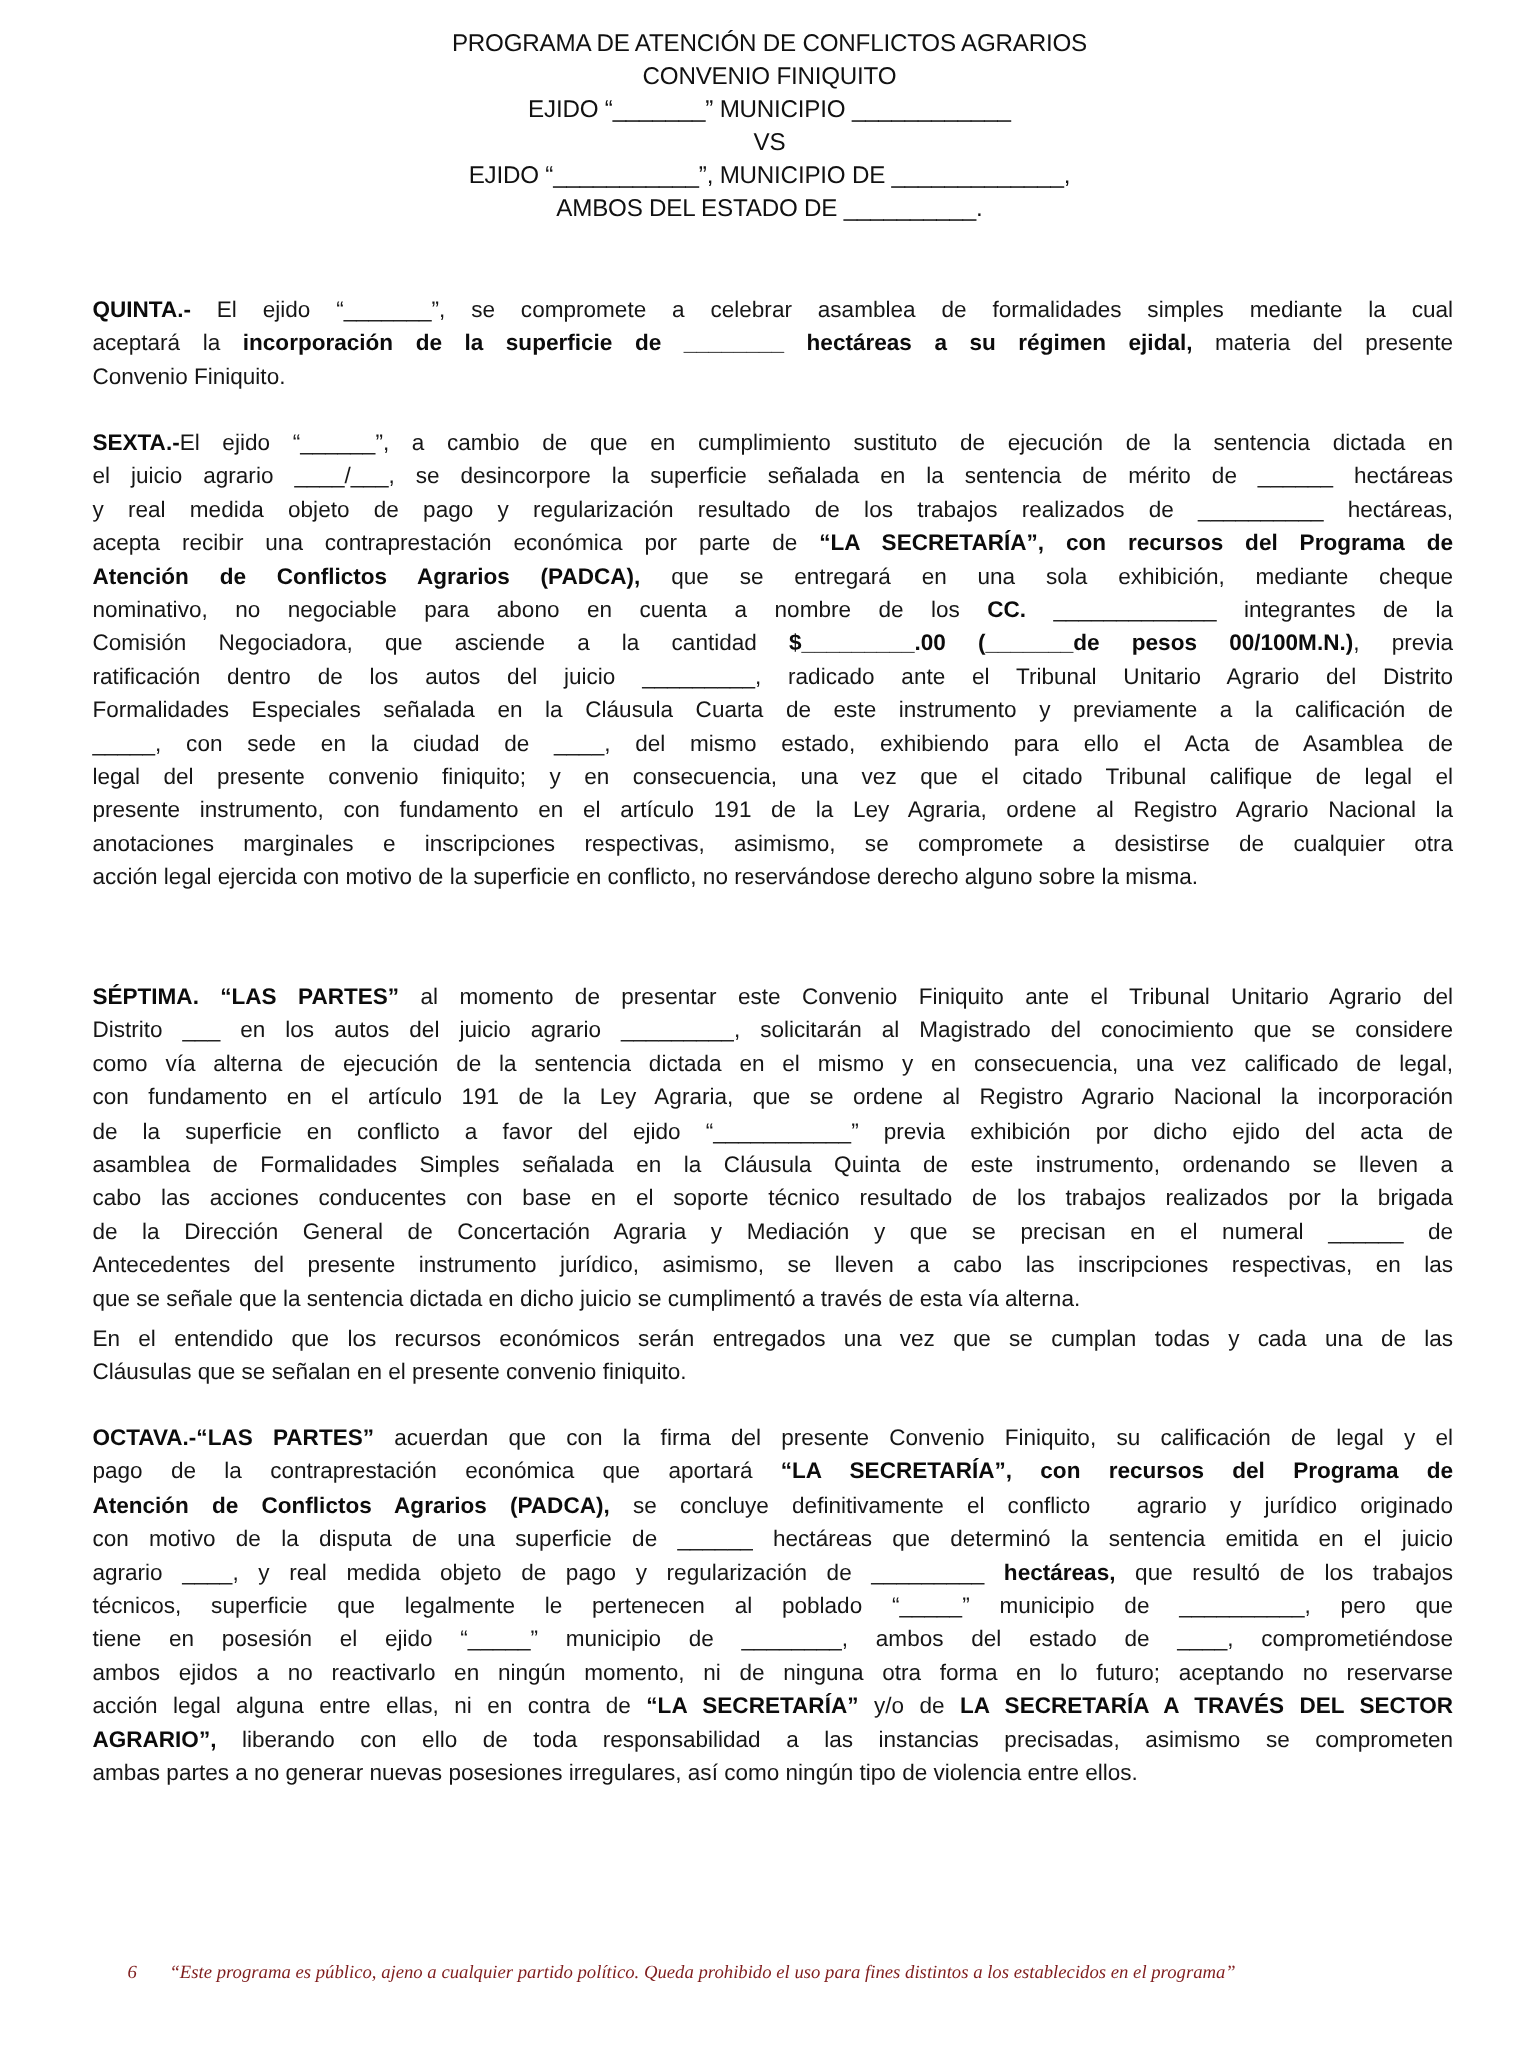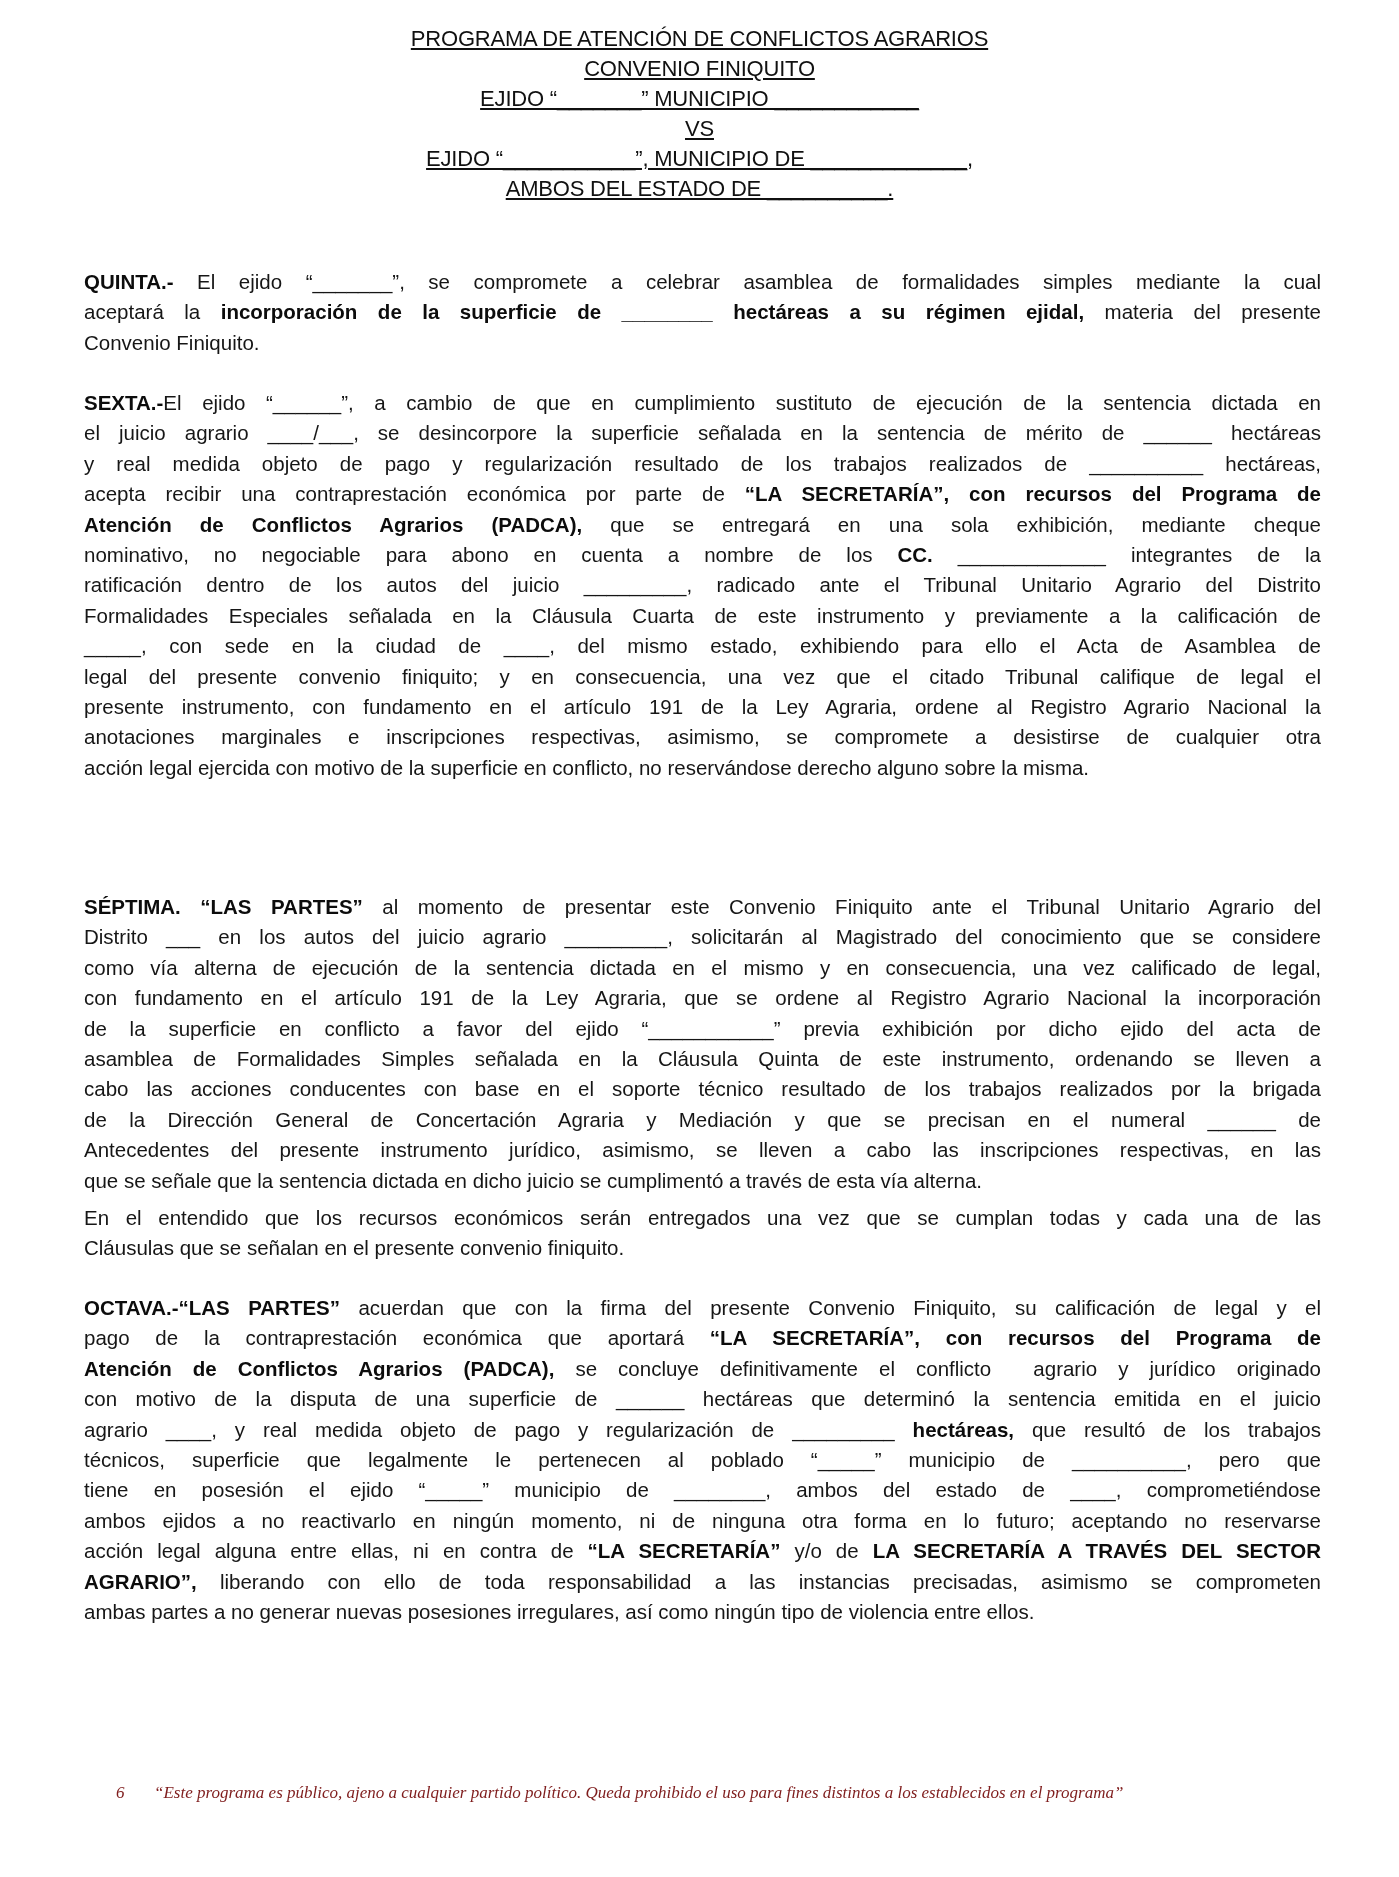--- a/index.html
+++ b/index.html
@@ -1,19 +1,19 @@
 <!DOCTYPE html>
 <html><head>
 <meta charset="utf-8">
 <style>
   html, body { margin:0; padding:0; background:#ffffff; }
   body { width:1399px; height:1877px; position:relative; overflow:hidden; color:#111; }
   .page { position:absolute; left:0; top:0; width:1399px; height:1877px; background:#fff; }
   .header { position:absolute; left:0; top:24px; width:1399px; text-align:center;
-    font-family:"Liberation Sans", sans-serif; font-size:22px; line-height:30px; color:#111; letter-spacing:-0.2px;text-decoration:underline; }
+    font-family:"Liberation Sans", sans-serif; font-size:22px; line-height:30px; color:#111; letter-spacing:-0.2px; }
   .header .hl { display:block; }
   .body-text { position:absolute; left:84px; width:1237px;
     font-family:"Liberation Sans", sans-serif; font-size:20.5px; color:#161616; }
   .line { display:block; height:30.4px; line-height:30.4px; text-align:justify; text-align-last:justify; white-space:nowrap; overflow:visible; }
   .line.last { text-align-last:left; }
   .line span { white-space:pre; }
   .line { white-space:normal; }
   .b { font-weight:bold; color:#0c0c0c; }
   .footer { position:absolute; left:116px; top:1783px; width:1200px;
     font-family:"Liberation Serif", serif; font-style:italic; font-size:17px; color:#7f1d1d; }
@@ -39,20 +39,21 @@
     <div class="line last"><span>Convenio Finiquito.</span></div>
   </div>
 
   <div class="body-text" style="top:388px;">
     <div class="line"><span class="b">SEXTA.-</span><span>El ejido “______”, a cambio de que en cumplimiento sustituto de ejecución de la sentencia dictada en</span></div>
     <div class="line"><span>el juicio agrario ____/___, se desincorpore la superficie señalada en la sentencia de mérito de ______ hectáreas</span></div>
     <div class="line"><span>y real medida objeto de pago y regularización resultado de los trabajos realizados de __________ hectáreas,</span></div>
     <div class="line"><span>acepta recibir una contraprestación económica por parte de </span><span class="b">“LA SECRETARÍA”, con recursos del Programa de</span></div>
     <div class="line"><span class="b">Atención de Conflictos Agrarios (PADCA),</span><span> que se entregará en una sola exhibición, mediante cheque</span></div>
     <div class="line"><span>nominativo, no negociable para abono en cuenta a nombre de los </span><span class="b">CC.</span><span> _____________ integrantes de la</span></div>
+    <div class="line"><span>Comisión Negociadora, que asciende a la cantidad </span><span class="b">$_________.00 (_______de pesos 00/100M.N.)</span><span>, previa</span></div>
     <div class="line"><span>ratificación dentro de los autos del juicio _________, radicado ante el Tribunal Unitario Agrario del Distrito</span></div>
     <div class="line"><span>Formalidades Especiales señalada en la Cláusula Cuarta de este instrumento y previamente a la calificación de</span></div>
     <div class="line"><span>_____, con sede en la ciudad de ____, del mismo estado, exhibiendo para ello el Acta de Asamblea de</span></div>
     <div class="line"><span>legal del presente convenio finiquito; y en consecuencia, una vez que el citado Tribunal califique de legal el</span></div>
     <div class="line"><span>presente instrumento, con fundamento en el artículo 191 de la Ley Agraria, ordene al Registro Agrario Nacional la</span></div>
     <div class="line"><span>anotaciones marginales e inscripciones respectivas, asimismo, se compromete a desistirse de cualquier otra</span></div>
     <div class="line last"><span>acción legal ejercida con motivo de la superficie en conflicto, no reservándose derecho alguno sobre la misma.</span></div>
   </div>
 
   <div class="body-text" style="top:892px;">

